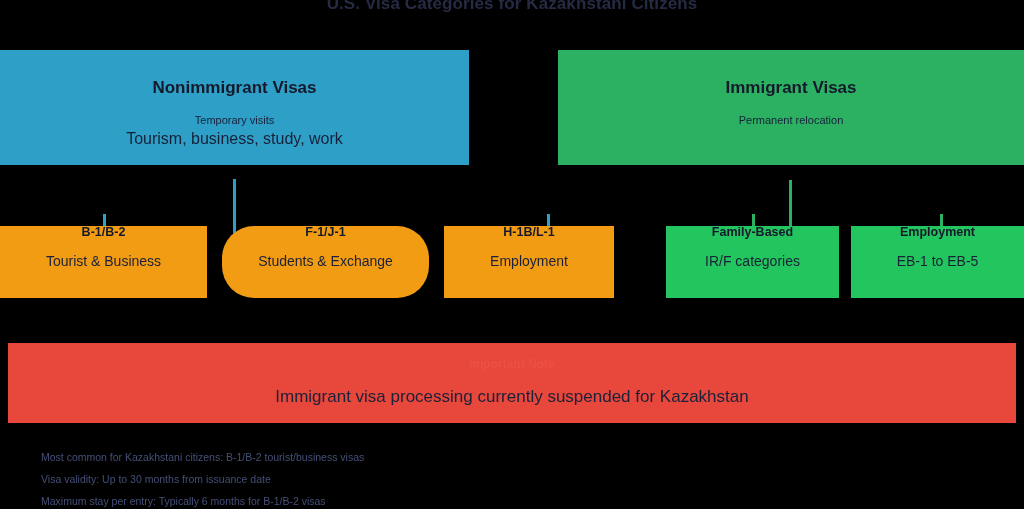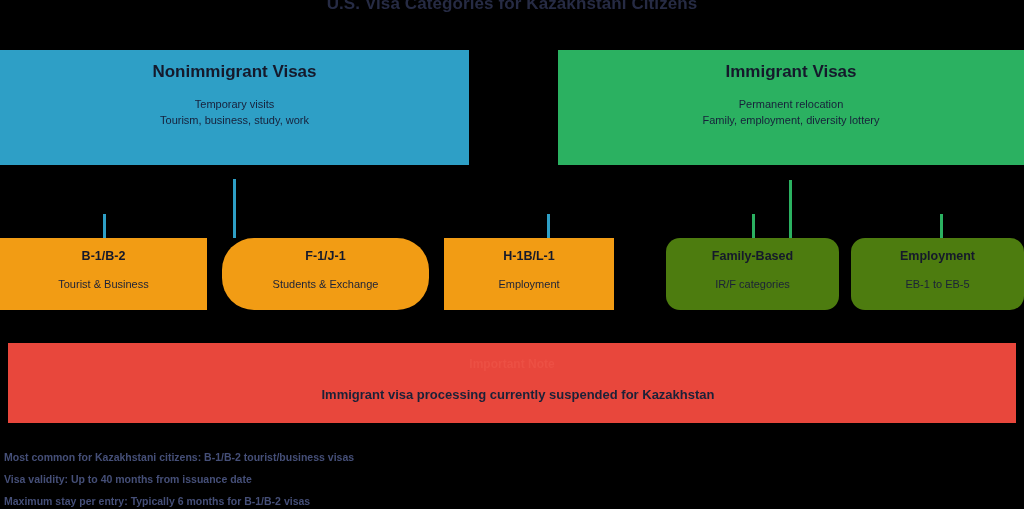--- a/index.html
+++ b/index.html
@@ -36,73 +36,73 @@
     letter-spacing: 0.1px;
     white-space: nowrap;
   }
 
   
   .cat-box {
     position: absolute;
     top: 50px;
     height: 115px;
     box-sizing: border-box;
-    padding-top: 13px;
+    padding-top: 29px;
     text-align: center;
   }
   .cat-box.blue  { left: 0px;   width: 469px; background: #2e9fc6; }
   .cat-box.green { left: 558px; width: 466px; background: #2bb161; }
 
   .cat-title {
     font-size: 17px;
     font-weight: bold;
     color: #15192b;
     margin-bottom: 16px;
     line-height: 1.1;
   }
   .cat-sub {
     font-size: 11px;
     color: #17203a;
     line-height: 1.1;
     margin-bottom: 4px;
   }
   .cat-sub2 {
-    font-size: 11px;
+    font-size: 16px;
     color: #17203a;
     line-height: 1.1;
   }
 
   
   .connector {
     position: absolute;
     width: 3px;
     border-radius: 0;
   }
 
   
   .sub-box {
     position: absolute;
-    top: 238px;
+    top: 226px;
     height: 72px;
     box-sizing: border-box;
-    padding-top: 12px;
+    padding-top: 0;
     text-align: center;
   }
   .sub-box.orange { background: #f29c14; }
-  .sub-box.gray   { background: #4d7c0f; border-radius: 14px; }
+  .sub-box.gray   { background: #22c55e; }
 
   .sub-title {
     font-size: 12.5px;
     font-weight: bold;
     color: #15192b;
     line-height: 1.1;
     margin-bottom: 14px;
   }
   .sub-desc {
-    font-size: 11px;
+    font-size: 14px;
     color: #1b2138;
     line-height: 1.1;
   }
 
   
   .alert-banner {
     position: absolute;
     left: 8px;
     top: 343px;
     width: 1008px;
@@ -119,59 +119,58 @@
     font-size: 12px;
     font-weight: bold;
     color: #ec5044;
     line-height: 1.1;
   }
   .alert-text {
     position: absolute;
     left: 0;
     top: 45px;
     width: 100%;
-    font-size: 13px;
-    font-weight: bold;
+    font-size: 17px;
+    font-weight: normal;
     color: #1b2138;
     line-height: 1.1;
-    margin-left: 6px;
   }
 
   
   .footnotes {
     position: absolute;
     left: 4px;
     top: 446px;
     width: 700px;
   }
   .footnote {
     font-size: 10.5px;
-    font-weight: bold;
+    font-weight: normal;
     color: #454f78;
     line-height: 22px;
     white-space: nowrap;
+    margin-left: 37px;
   }
 </style>
 </head>
 <body>
 
 <div class="stage">
 
   <div class="chart-title">U.S. Visa Categories for Kazakhstani Citizens</div>
 
   <div class="cat-box blue">
     <div class="cat-title">Nonimmigrant Visas</div>
     <div class="cat-sub">Temporary visits</div>
     <div class="cat-sub2">Tourism, business, study, work</div>
   </div>
 
   <div class="cat-box green">
     <div class="cat-title">Immigrant Visas</div>
     <div class="cat-sub">Permanent relocation</div>
-    <div class="cat-sub2">Family, employment, diversity lottery</div>
   </div>
 
   <div class="connector" style="left:103px; top:214px; height:24px; background:#2e9fc6;"></div>
   <div class="connector" style="left:233px; top:179px; height:59px; background:#2e9fc6;"></div>
   <div class="connector" style="left:547px; top:214px; height:24px; background:#2e9fc6;"></div>
 
   <div class="connector" style="left:752px; top:214px; height:24px; background:#2bb161;"></div>
   <div class="connector" style="left:789px; top:180px; height:58px; background:#2bb161;"></div>
   <div class="connector" style="left:940px; top:214px; height:24px; background:#2bb161;"></div>
 
@@ -200,17 +199,17 @@
     <div class="sub-desc">EB-1 to EB-5</div>
   </div>
 
   <div class="alert-banner">
     <div class="alert-heading">Important Note</div>
     <div class="alert-text">Immigrant visa processing currently suspended for Kazakhstan</div>
   </div>
 
   <div class="footnotes">
     <div class="footnote">Most common for Kazakhstani citizens: B-1/B-2 tourist/business visas</div>
-    <div class="footnote">Visa validity: Up to 40 months from issuance date</div>
+    <div class="footnote">Visa validity: Up to 30 months from issuance date</div>
     <div class="footnote">Maximum stay per entry: Typically 6 months for B-1/B-2 visas</div>
   </div>
 
 </div>
 
 </body></html>

